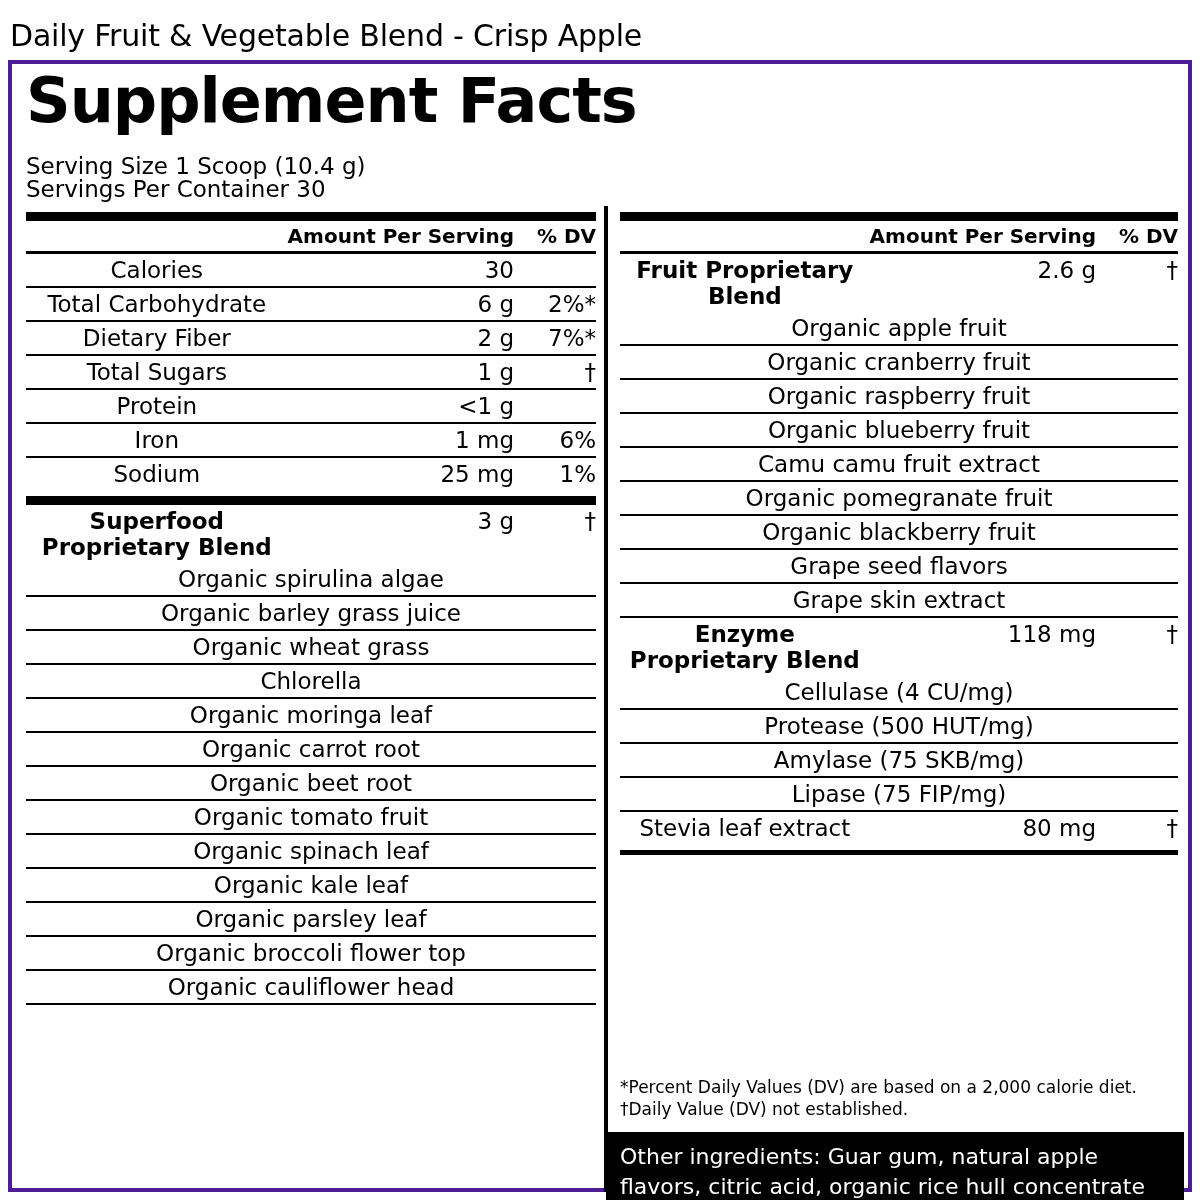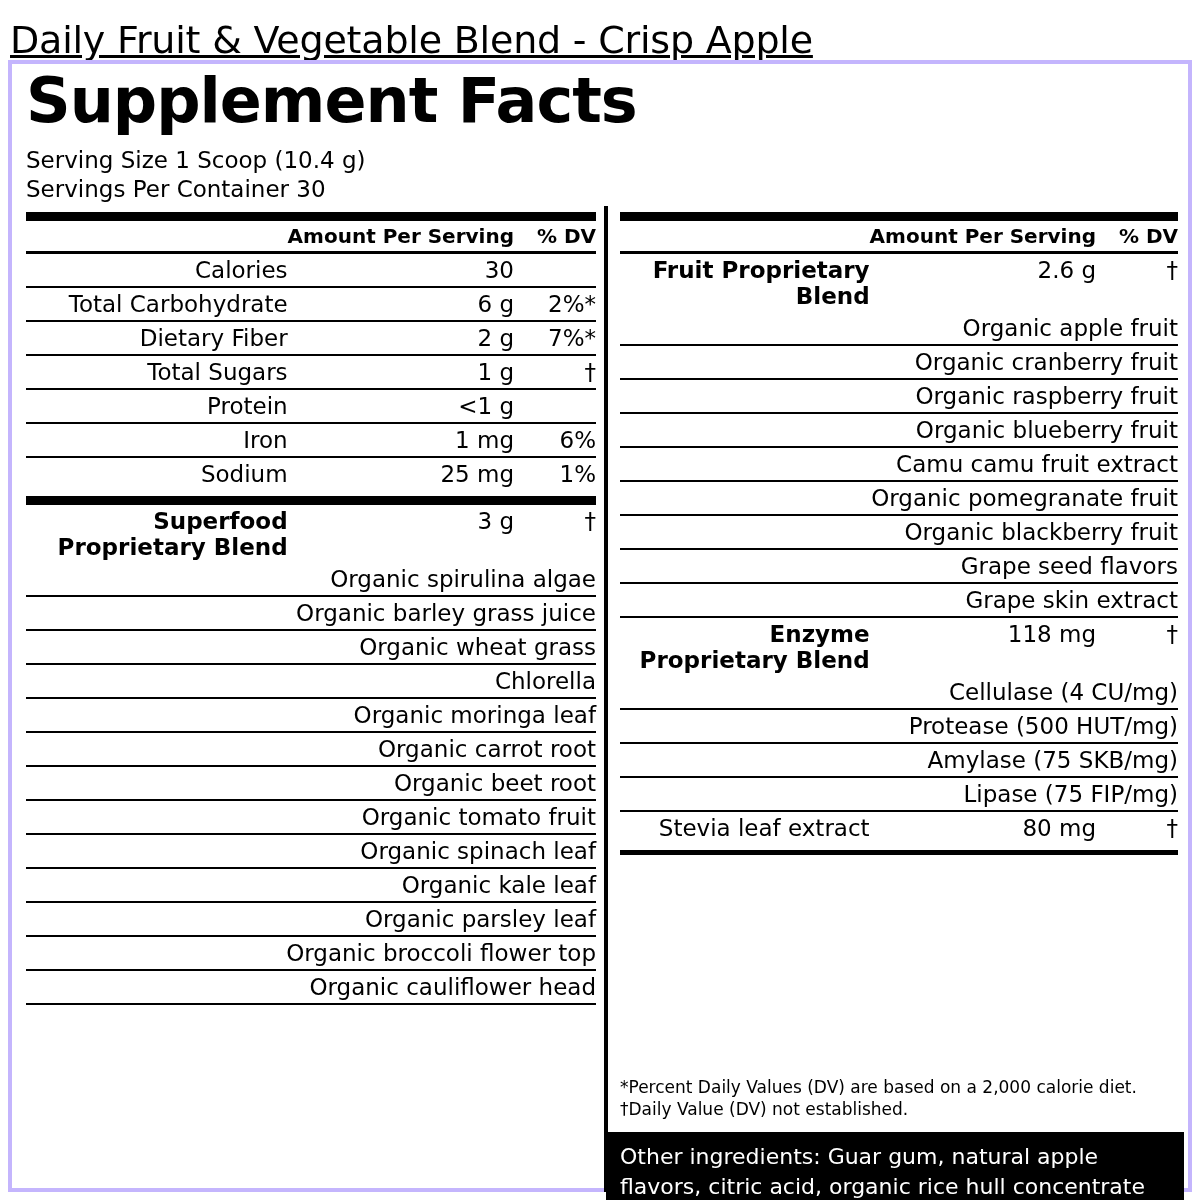--- a/index.html
+++ b/index.html
@@ -12,32 +12,31 @@
   }
   #page {
     position: relative;
     width: 1200px; height: 1200px;
     overflow: hidden;
   }
   
   .product-title {
     position: absolute;
     left: 10px; top: 18px;
-    font-size: 38px;
+    font-size: 30px;
     font-weight: 400;
     letter-spacing: -0.2px;
     white-space: nowrap;
-    text-decoration: underline;
   }
   
   .panel {
     position: absolute;
     left: 8px; top: 60px;
     width: 1184px; height: 1132px;
-    border: 4px solid #c4b5fd;
+    border: 4px solid #4c1d95;
     background: #fff;
   }
   .panel-inner {
     position: relative;
     width: 100%; height: 100%;
   }
   
   .sf-title {
     position: absolute;
     left: 14px; top: 5px;
@@ -45,21 +44,21 @@
     font-weight: 700;
     letter-spacing: -1px;
     line-height: 1.02;
     font-family: "DejaVu Sans", "Liberation Sans", sans-serif;
   }
   .serving-line {
     position: absolute;
     left: 14px;
     font-size: 23px;
   }
-  .serving-size { top: 83px; }
+  .serving-size { top: 89px; }
   .servings-per { top: 112px; }
 
   
   .col {
     position: absolute;
     top: 142px;
   }
   .col-left  { left: 14px;  width: 570px; }
   .col-right { left: 608px; width: 558px; }
 
@@ -92,21 +91,21 @@
     font-size: 20px;
     font-weight: 700;
     text-align: right;
     padding-bottom: 2px;
     border-bottom: 3px solid #000;
     margin-left: 9px;
   }
   .hdr td.blank { border-bottom: 3px solid #000; }
   tr.row td { border-bottom: 2px solid #000; }
   tr.row.nb td { border-bottom: none; }
-  td.name { text-align: right; }
+  td.name { text-align: center; }
   td.amt  { text-align: right; padding-right: 10px; white-space: nowrap; }
   td.dv   { text-align: right; width: 82px; white-space: nowrap; }
   .bold { font-weight: 700; }
   .ind1 { padding-left: 24px; }
   .ind2 { padding-left: 24px; }
 
   
   .footnotes {
     position: absolute;
     left: 608px; top: 1012px;

